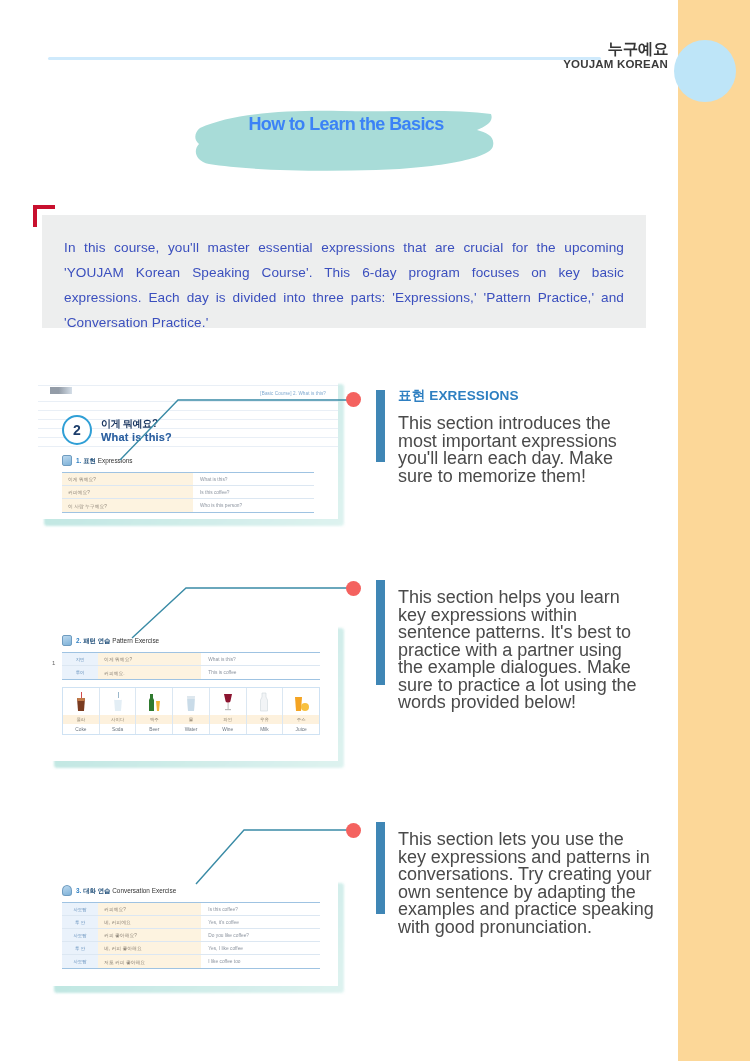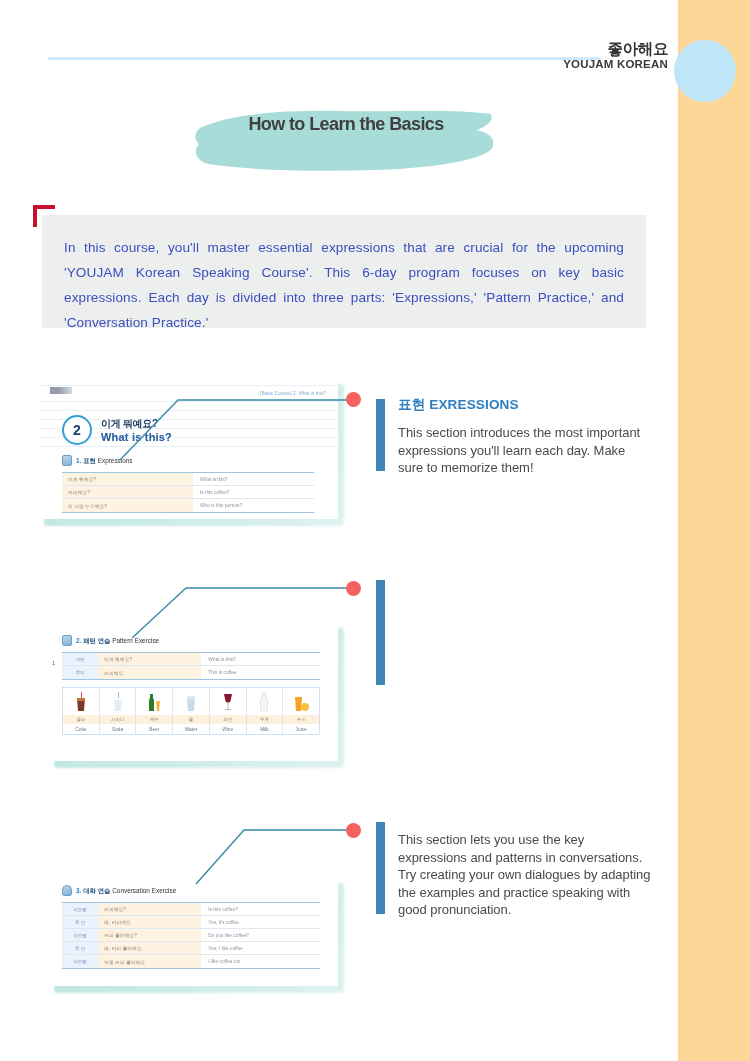--- a/index.html
+++ b/index.html
@@ -21,21 +21,21 @@
   .brand .kr{ font-size:15.5px; font-weight:bold; color:#353535; letter-spacing:-.4px; line-height:1.15; }
   .brand .en{ font-size:11.5px; font-weight:bold; color:#3a3a3a; letter-spacing:.2px; line-height:1.2; }
   .brand-dot{ position:absolute; left:674px; top:40px; width:62px; height:62px;
       border-radius:50%; background:#bee5f8; z-index:2; }
 
   
   .banner{ position:absolute; left:191px; top:106px; width:310px; height:70px; z-index:2;}
   .banner svg{ position:absolute; inset:0; }
   .banner .txt{ position:relative; text-align:center; padding-top:8px; }
   .banner .t-kr{ font-size:25px; font-weight:bold; color:#2c3fa0; letter-spacing:-.5px; line-height:1.18; }
-  .banner .t-en{ font-size:18px; font-weight:bold; color:#404040; letter-spacing:-.6px; line-height:1.15; }
+  .banner .t-en{ font-size:18px; font-weight:bold; color:#3b82f6; letter-spacing:-.6px; line-height:1.15; }
 
   
   .intro{ position:absolute; left:42px; top:215px; width:604px; height:113px;
       background:#edeeee; }
   .intro p{ padding:20px 22px 0 22px; font-size:13.6px; line-height:25px;
       color:#3b4fbe; text-align:justify; letter-spacing:.1px; }
   .corner{ position:absolute; left:33px; top:205px; width:22px; height:22px;
       border-left:4px solid #c8102e; border-top:4px solid #c8102e; z-index:3;}
 
   
@@ -50,21 +50,21 @@
   .conn{ position:absolute; }
   .conn svg{ display:block; }
   .dot{ position:absolute; width:15px; height:15px; border-radius:50%;
       background:#f4625f; }
 
   
   .tblock{ position:absolute; }
   .tbar{ position:absolute; left:0; top:2px; width:9px; background:#3f86b5; }
   .tblock h3{ margin-left:22px; font-size:13.6px; font-weight:bold; color:#2e7fc1;
       letter-spacing:.1px; line-height:1.2; }
-  .tblock p{ margin-left:22px; margin-top:11px; font-size:13px; line-height:17.5px;
+  .tblock p{ margin-left:22px; margin-top:11px; font-size:18px; line-height:17.5px;
       color:#4a4a4a; letter-spacing:-.05px; }
 
   
   .mock{ position:absolute; inset:0; overflow:hidden; font-size:5px; color:#9aa6b4; }
   .mock .topline{ position:absolute; left:0; right:0; height:1px; background:#e9eff6; }
   .mock .brandchip{ position:absolute; left:12px; top:10px; width:22px; height:7px;
       background:linear-gradient(90deg,#6f7b8a 40%,#c6d3e0); opacity:.75; }
   .mock .crumb{ position:absolute; right:12px; top:14px; font-size:4.6px; color:#7fa8cf;
       letter-spacing:.1px; white-space:nowrap; }
   .numcircle{ position:absolute; left:24px; top:38px; width:30px; height:30px;
@@ -106,21 +106,21 @@
 </head>
 <body>
 
 <div class="page">
 
   <div class="side-band"></div>
 
   <div class="header-rule"></div>
   <div class="brand-dot"></div>
   <div class="brand">
-    <div class="kr">좋아해요</div>
+    <div class="kr">누구예요</div>
     <div class="en">YOUJAM KOREAN</div>
   </div>
 
   <div class="banner">
     <svg width="310" height="70" viewBox="0 0 310 70">
       <path d="M9,22 C40,8 90,4 150,5 C210,6 265,3 300,8 C303,16 295,20 286,24 C296,27 304,30 302,40
                C300,52 250,62 185,64 C120,66 55,64 18,58 C4,55 2,44 8,38 C2,33 4,26 9,22 Z" fill="#a8dcd8"></path>
     </svg>
     <div class="txt">
       <div class="t-en">How to Learn the Basics</div>
@@ -174,21 +174,21 @@
       </div>
     </div>
 
     <div class="conn" style="left:118px; top:392px;">
       <svg width="240" height="70" viewBox="0 0 240 70">
         <polyline points="2,68 60,8 236,8" fill="none" stroke="#3a8ba6" stroke-width="1.4"></polyline>
       </svg>
     </div>
     <div class="dot" style="left:346px; top:392px;"></div>
 
-    <div class="tblock" style="left:376px; top:397px; width:268px;">
+    <div class="tblock" style="left:376px; top:388px; width:268px;">
       <div class="tbar" style="height:72px;"></div>
       <h3>
         <span>표현</span>
         <span>EXRESSIONS</span>
       </h3>
       <p>This section introduces the most important expressions you'll learn each day. Make sure to memorize them!</p>
     </div>
   </div>
 
   <div class="sect">
@@ -296,20 +296,21 @@
 
     <div class="conn" style="left:130px; top:582px;">
       <svg width="230" height="60" viewBox="0 0 230 60">
         <polyline points="2,56 56,6 226,6" fill="none" stroke="#3a8ba6" stroke-width="1.4"></polyline>
       </svg>
     </div>
     <div class="dot" style="left:346px; top:581px;"></div>
 
     <div class="tblock" style="left:376px; top:578px; width:272px;">
       <div class="tbar" style="height:105px;"></div>
+      <p>This section helps you learn key expressions within sentence patterns. It's best to practice with a partner using the example dialogues. Make sure to practice a lot using the words provided below!</p>
     </div>
   </div>
 
   <div class="sect">
 
     <div class="card-shadow" style="left:54px; top:883px; width:290px; height:110px; border-radius:3px;"></div>
     <div class="card" style="left:48px; top:876px; width:290px; height:110px;">
       <div class="mock">
         <div class="secicon" style="left:14px; top:9px; border-radius:50% 50% 3px 3px;"></div>
         <div class="sechead" style="left:28px; top:11px;">
@@ -350,17 +351,17 @@
 
     <div class="conn" style="left:194px; top:822px;">
       <svg width="166" height="66" viewBox="0 0 166 66">
         <polyline points="2,62 50,8 162,8" fill="none" stroke="#3a8ba6" stroke-width="1.4"></polyline>
       </svg>
     </div>
     <div class="dot" style="left:346px; top:823px;"></div>
 
     <div class="tblock" style="left:376px; top:820px; width:278px;">
       <div class="tbar" style="height:92px;"></div>
-      <p>This section lets you use the key expressions and patterns in conversations. Try creating your own dialogues by adapting the examples and practice speaking with good pronunciation.</p>
+      <p>This section lets you use the key expressions and patterns in conversations. Try creating your own sentence by adapting the examples and practice speaking with good pronunciation.</p>
     </div>
   </div>
 
 </div>
 
 </body></html>

